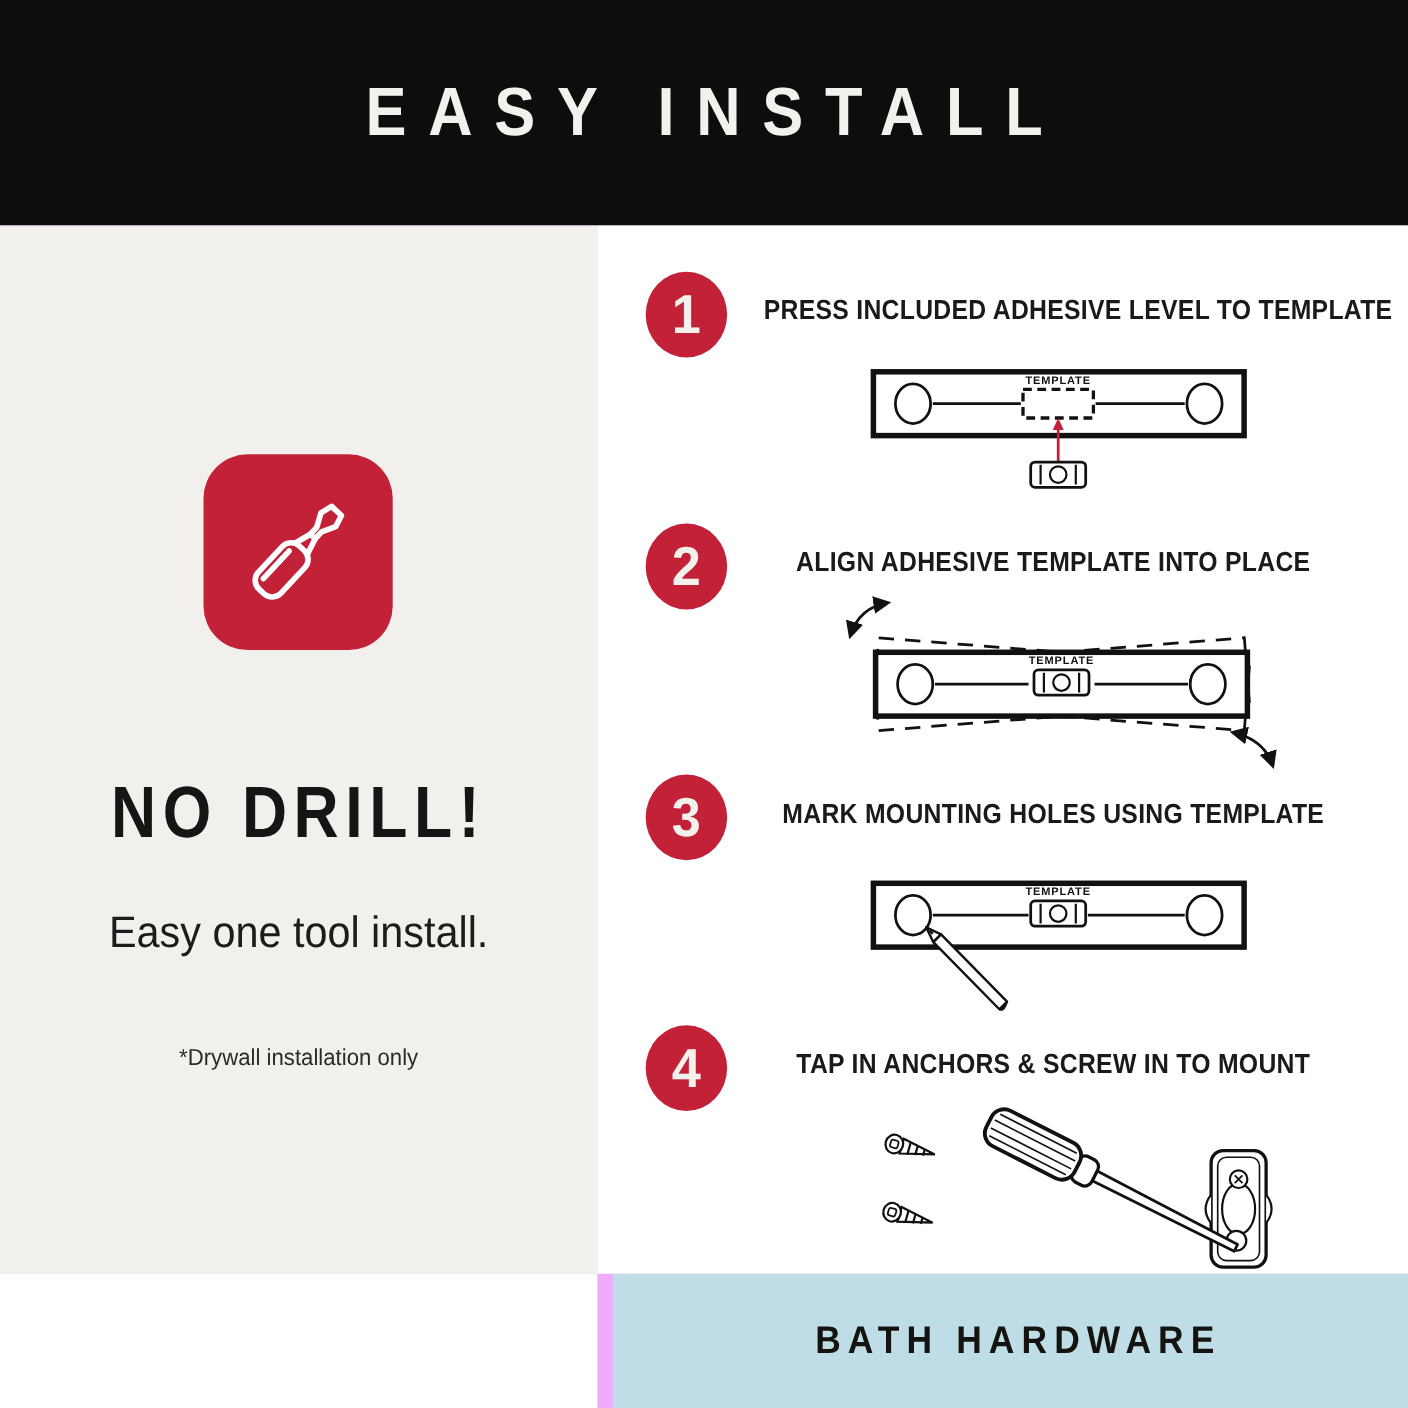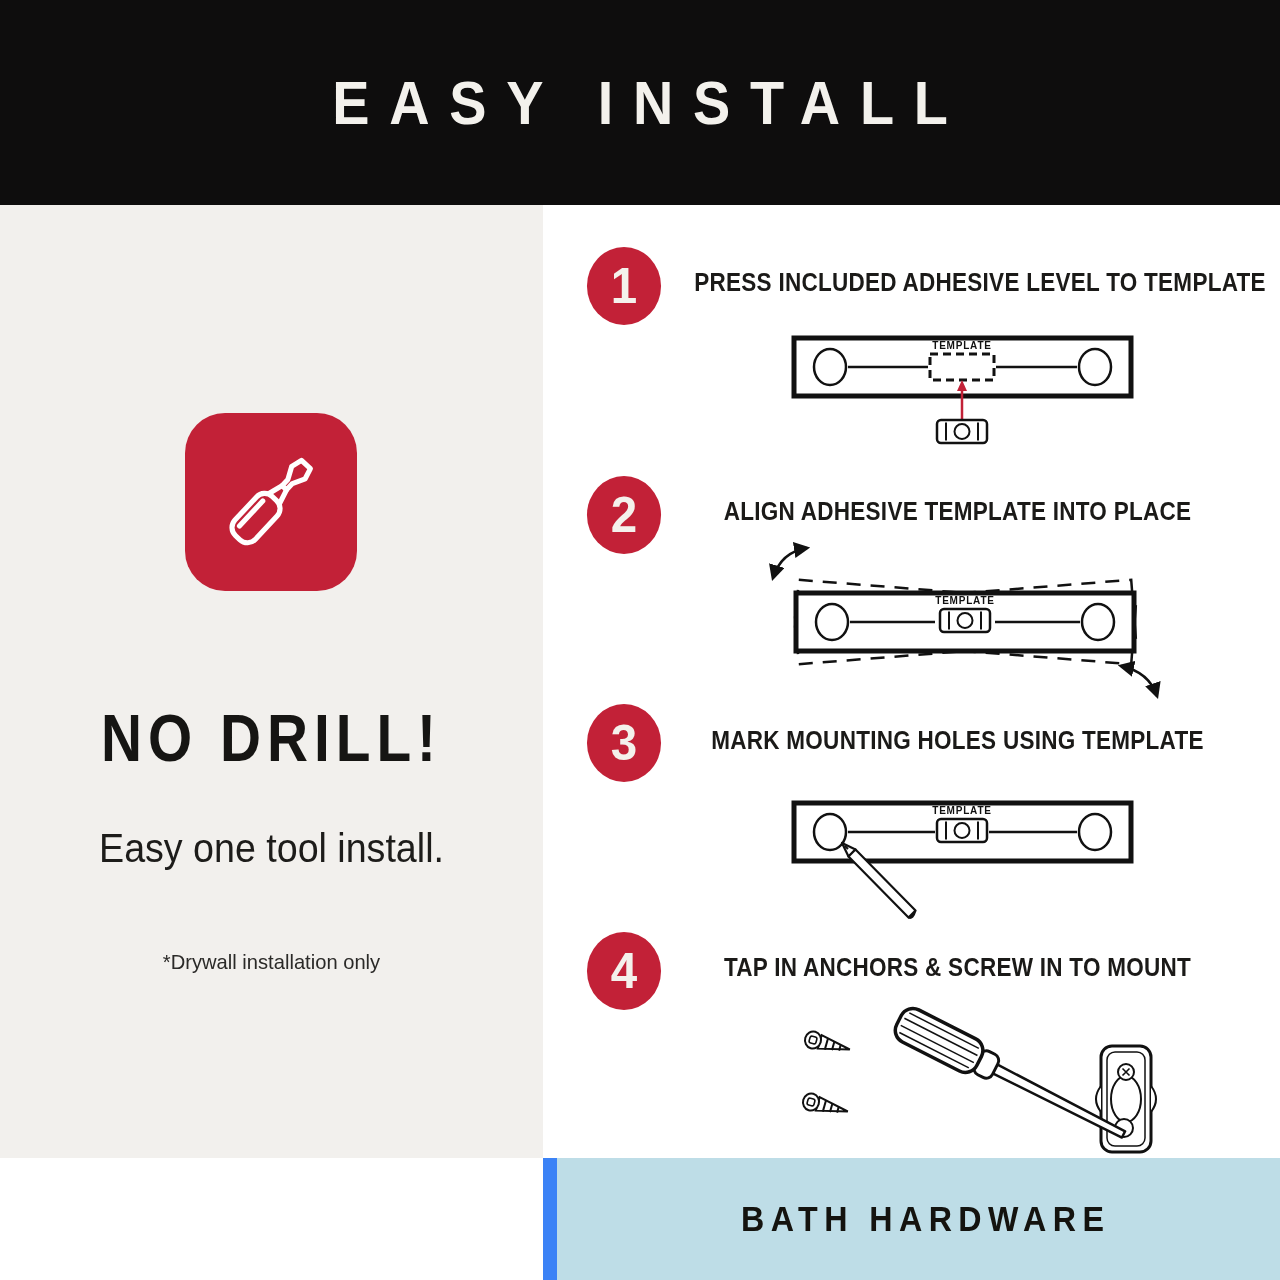--- a/index.html
+++ b/index.html
@@ -1,16 +1,16 @@
 <!DOCTYPE html>
 <html><head>
 <meta charset="utf-8">
 <style>
   html,body{margin:0;padding:0;background:#ffffff;}
-  .canvas{position:relative;width:1280px;height:1280px;background:#3b82f6;overflow:hidden;
+  .canvas{position:relative;width:1280px;height:1280px;background:#f0abfc;overflow:hidden;
           font-family:"Liberation Sans", sans-serif;}
 
   
   .banner{position:absolute;left:0;top:0;width:1280px;height:205px;background:#0e0d0d;
           display:flex;align-items:center;justify-content:center;}
   .banner h1{margin:0;color:#f3f1ec;font-size:62px;font-weight:700;letter-spacing:22px;
              transform:scaleX(0.9);white-space:nowrap;text-indent:22px;}
 
   
   .left-bg{position:absolute;left:0;top:205px;width:543px;height:953px;background:#f2f0ed;}

